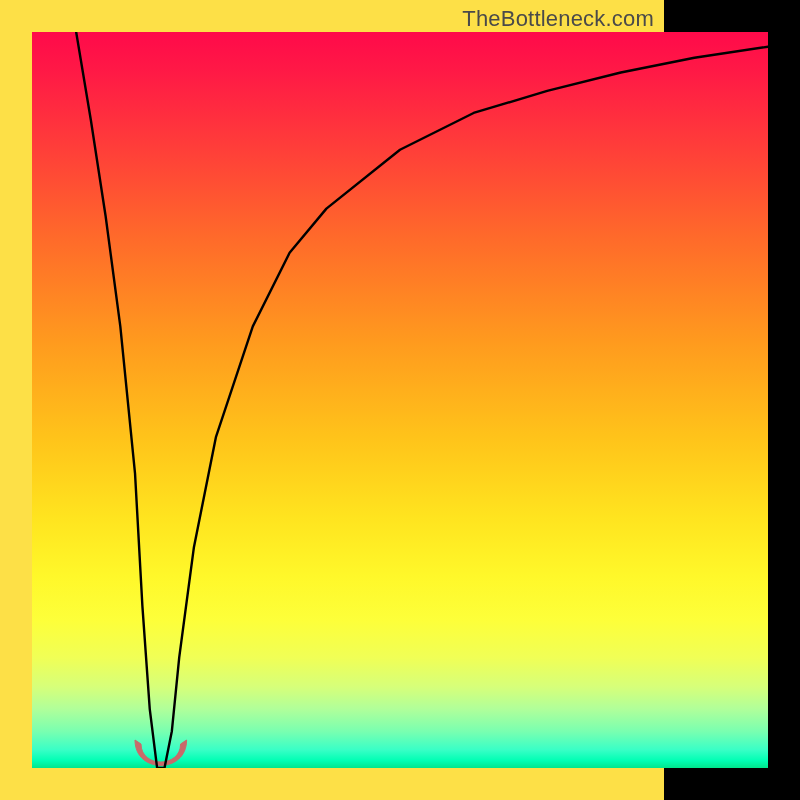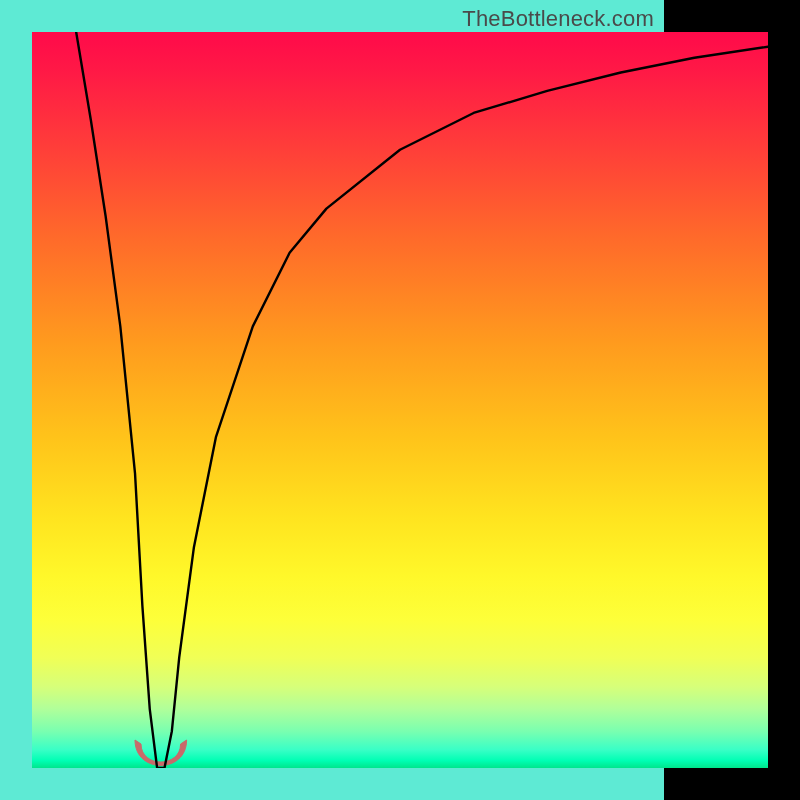--- a/index.html
+++ b/index.html
@@ -10,21 +10,21 @@
     overflow: hidden;
     background: #000;
     font-family: Arial, Helvetica, sans-serif;
   }
   .frame {
     position: absolute;
     left: 0;
     top: 0;
     width: 664px;
     height: 800px;
-    background: #5eead4;
+    background: #fde047;
   }
   .plot-area {
     position: absolute;
     left: 32px;
     top: 32px;
     width: 736px;
     height: 736px;
   }
   .gradient-bg {
     position: absolute;

